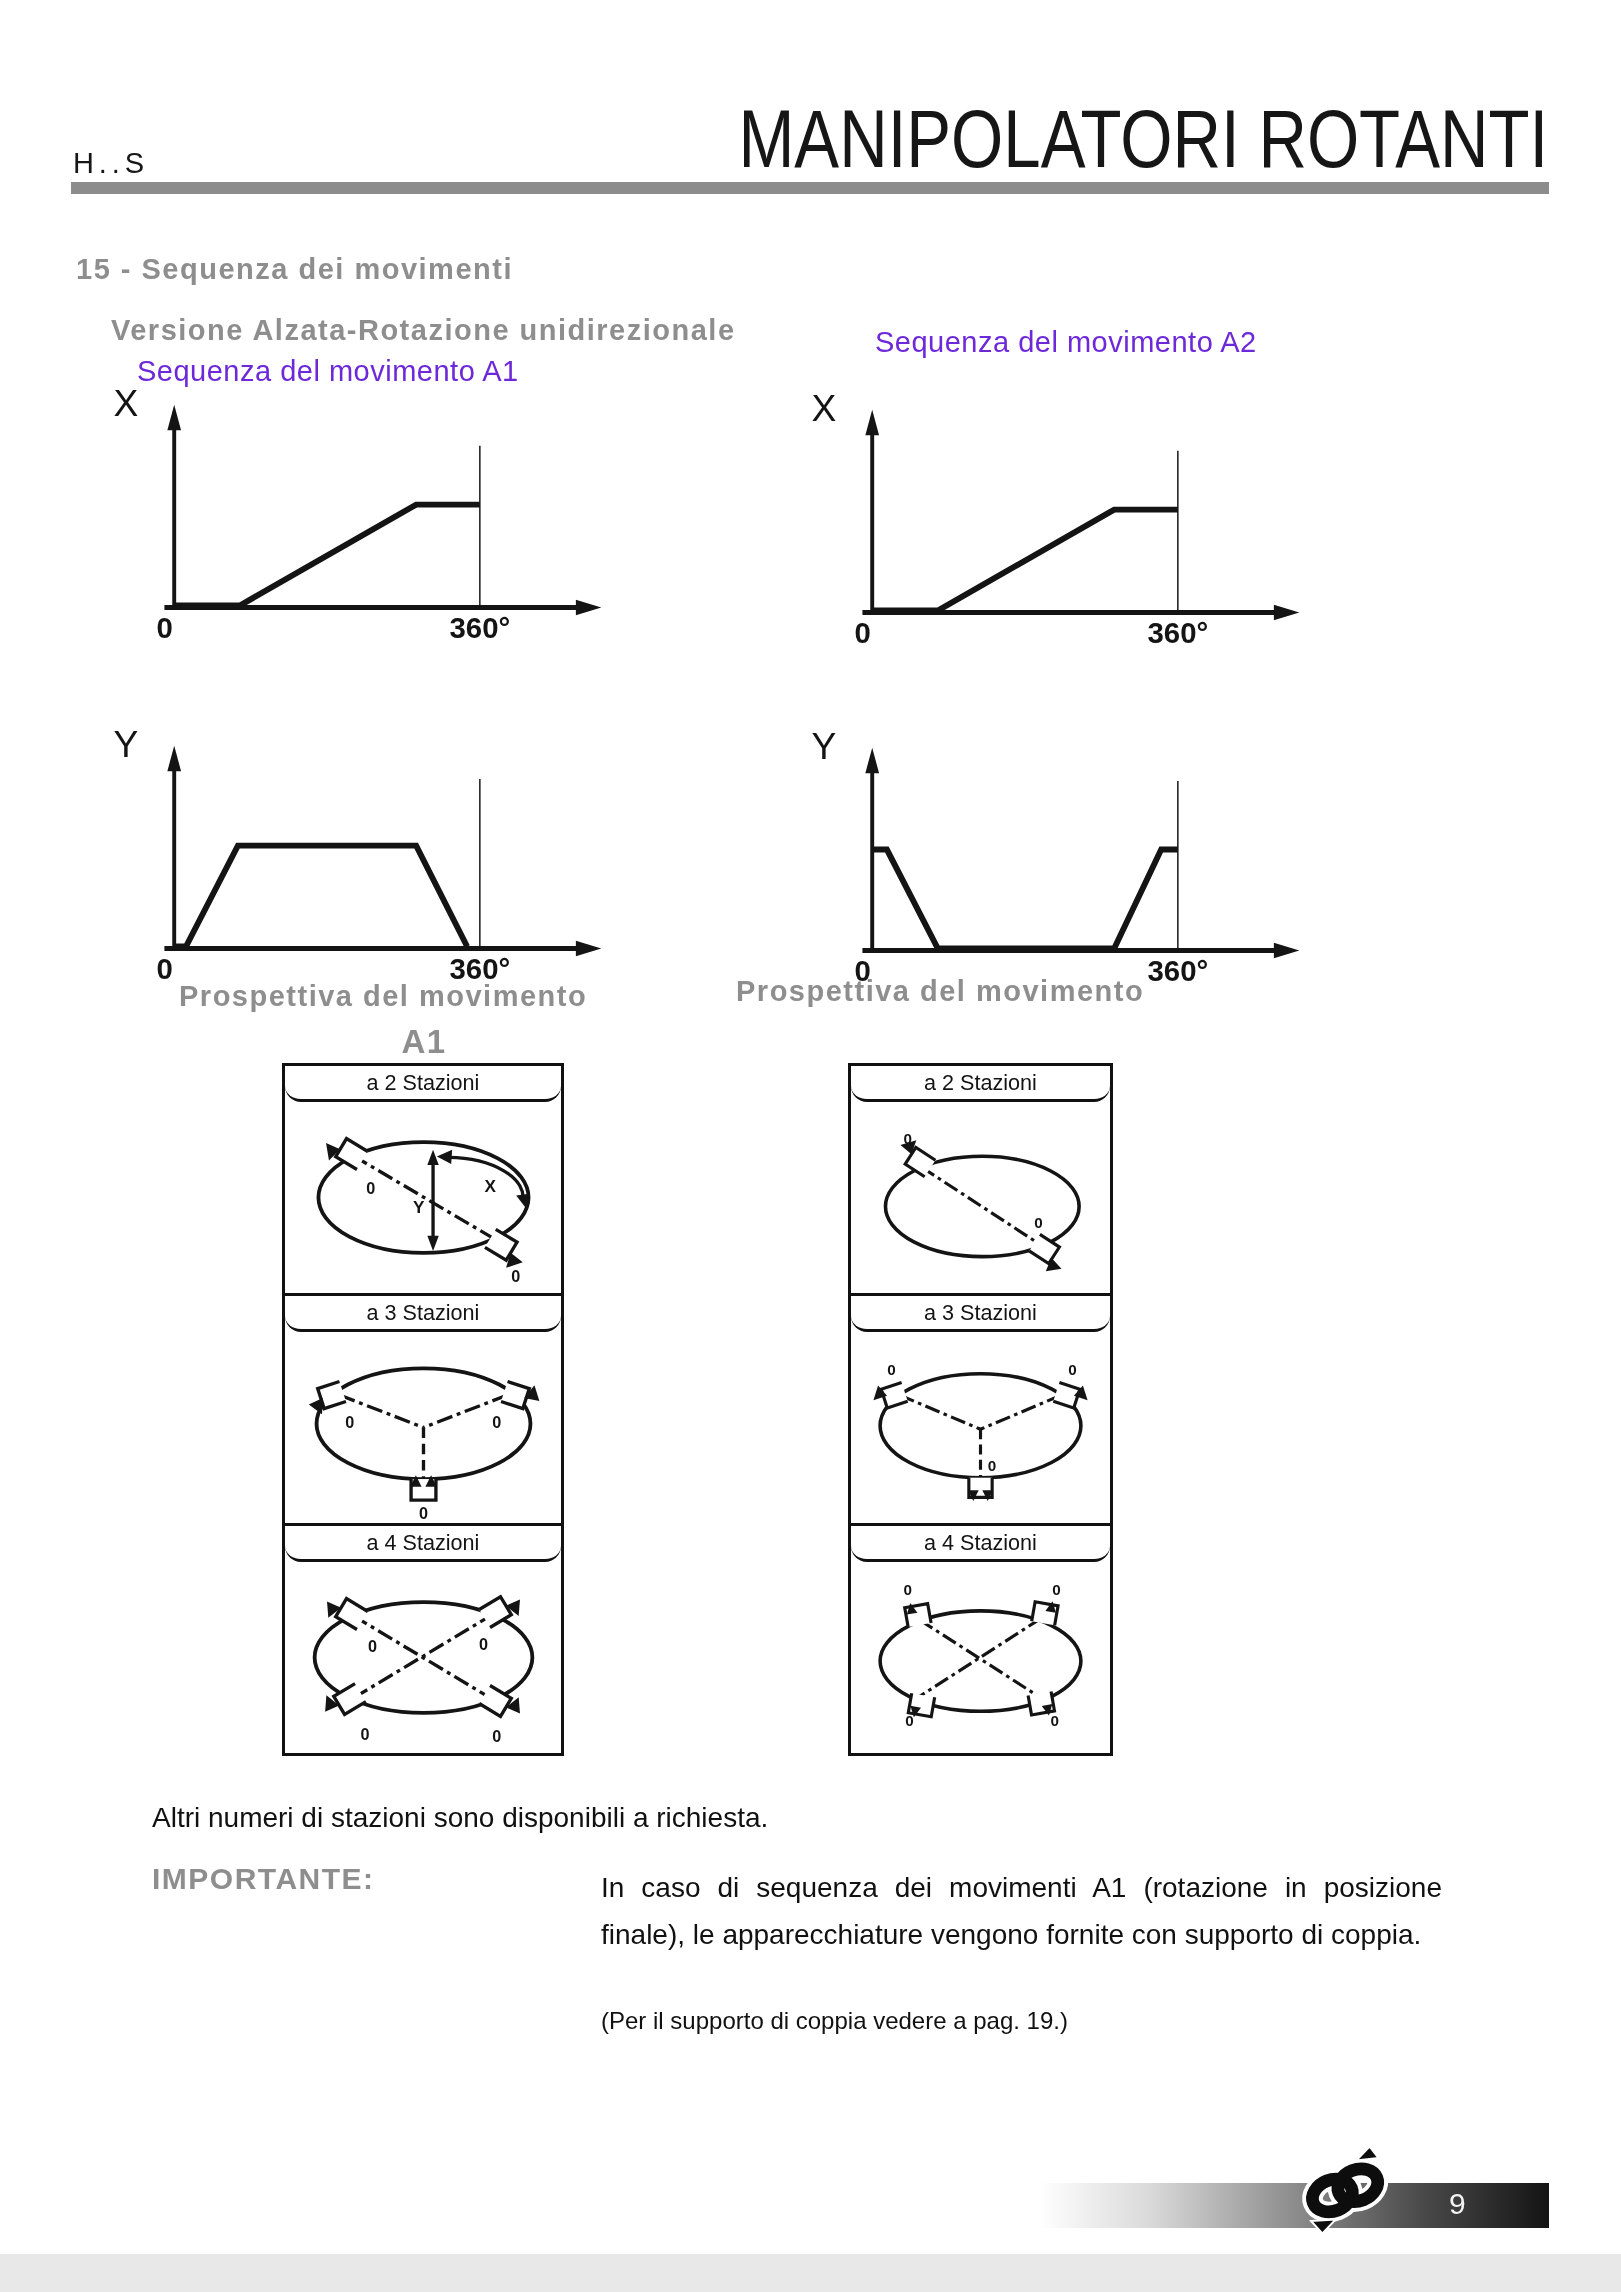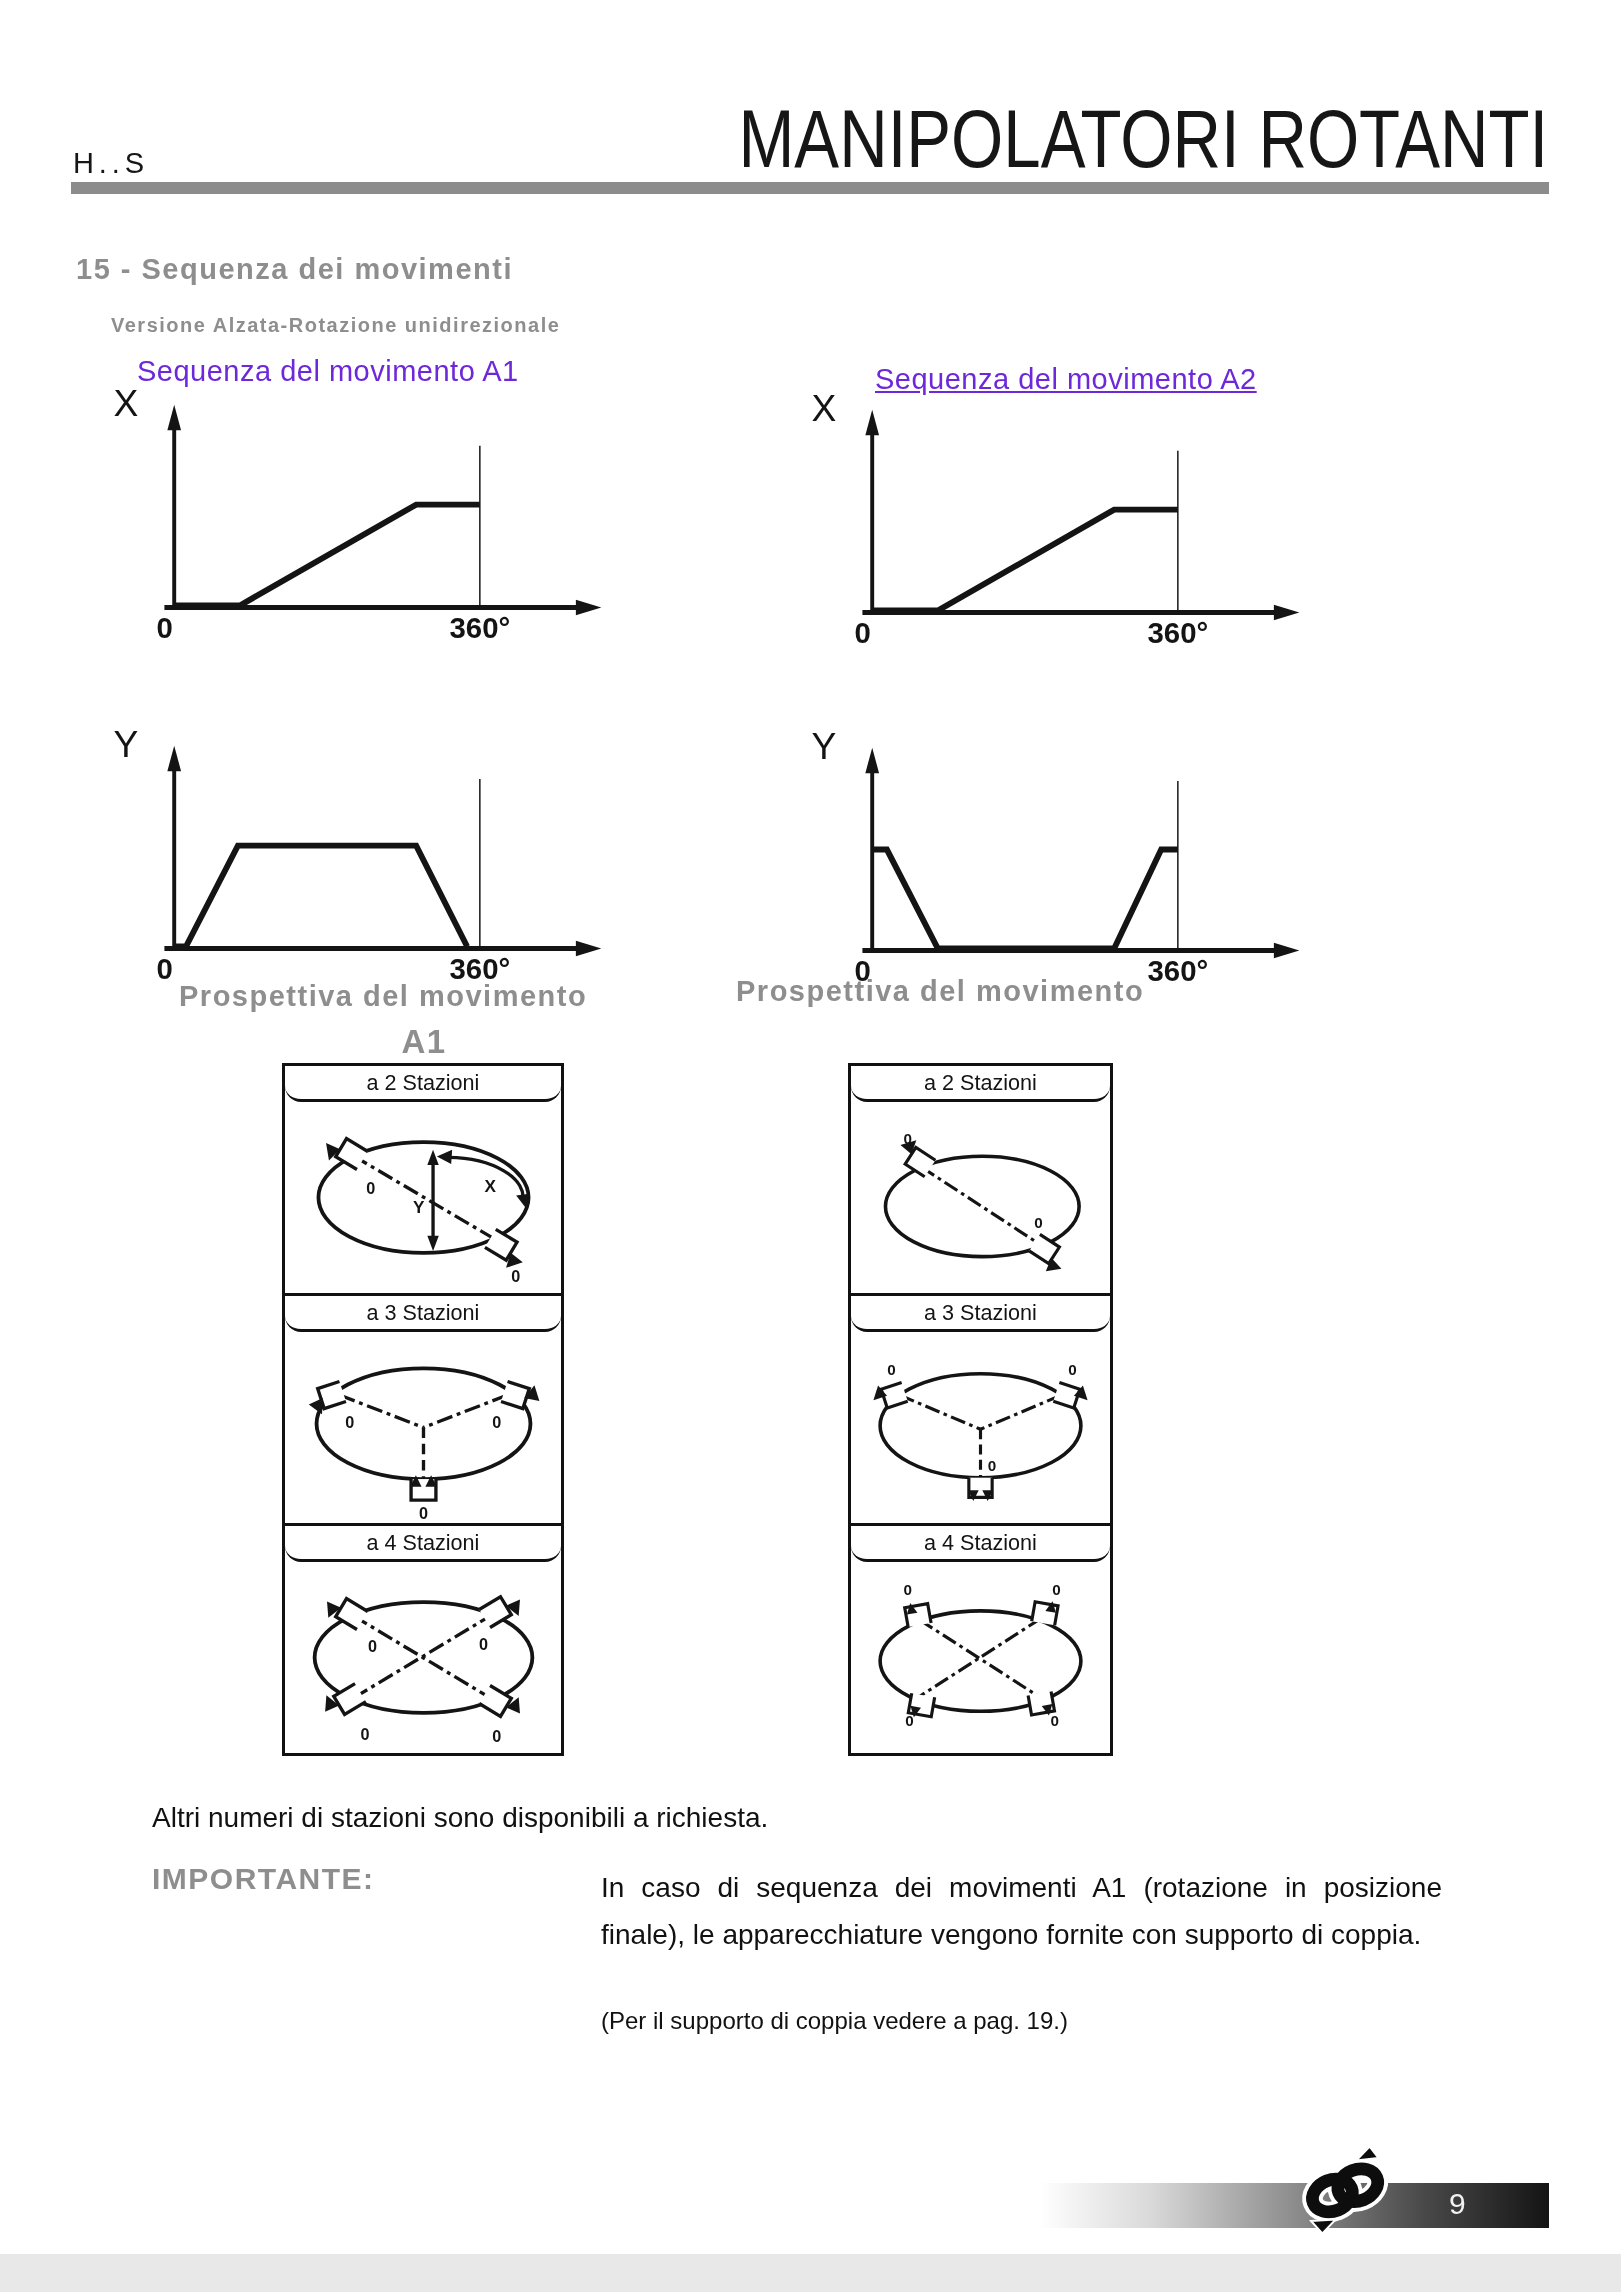--- a/index.html
+++ b/index.html
@@ -10,24 +10,24 @@
   }
   .abs{position:absolute;}
   
   .model-code{left:73px;top:147px;font-size:29px;letter-spacing:4.9px;color:#161616;}
   .doc-title{right:73px;top:102px;font-size:73px;color:#161616;white-space:nowrap;
     transform:scale(0.92,1.12);transform-origin:right bottom;}
   .header-rule{left:71px;top:182px;width:1478px;height:11.8px;background:#8c8c8c;}
   
   .gray-h{color:#8e8e8e;font-weight:bold;letter-spacing:1.5px;}
   .section-title{left:76px;top:253px;font-size:29px;}
-  .subtitle{left:111px;top:314px;font-size:20px;}
+  .subtitle{left:111px;top:314px;font-size:29px;}
   .seq-h{font-size:29px;color:#6d28d9;letter-spacing:0.5px;}
   .seq-a1{left:137px;top:355px;}
-  .seq-a2{left:875px;top:363px;text-decoration:underline;}
+  .seq-a2{left:875px;top:326px;}
   
   .graph{width:529px;height:265px;}
   .g-a1x{left:88px;top:377px;}
   .g-a2x{left:786px;top:382px;}
   .g-a1y{left:88px;top:718px;}
   .g-a2y{left:786px;top:720px;}
   .graph text{fill:#141414;}
   .axis-name{font:38px "Liberation Sans",sans-serif;}
   .tick{font:bold 30px "Liberation Sans",sans-serif;}
   

